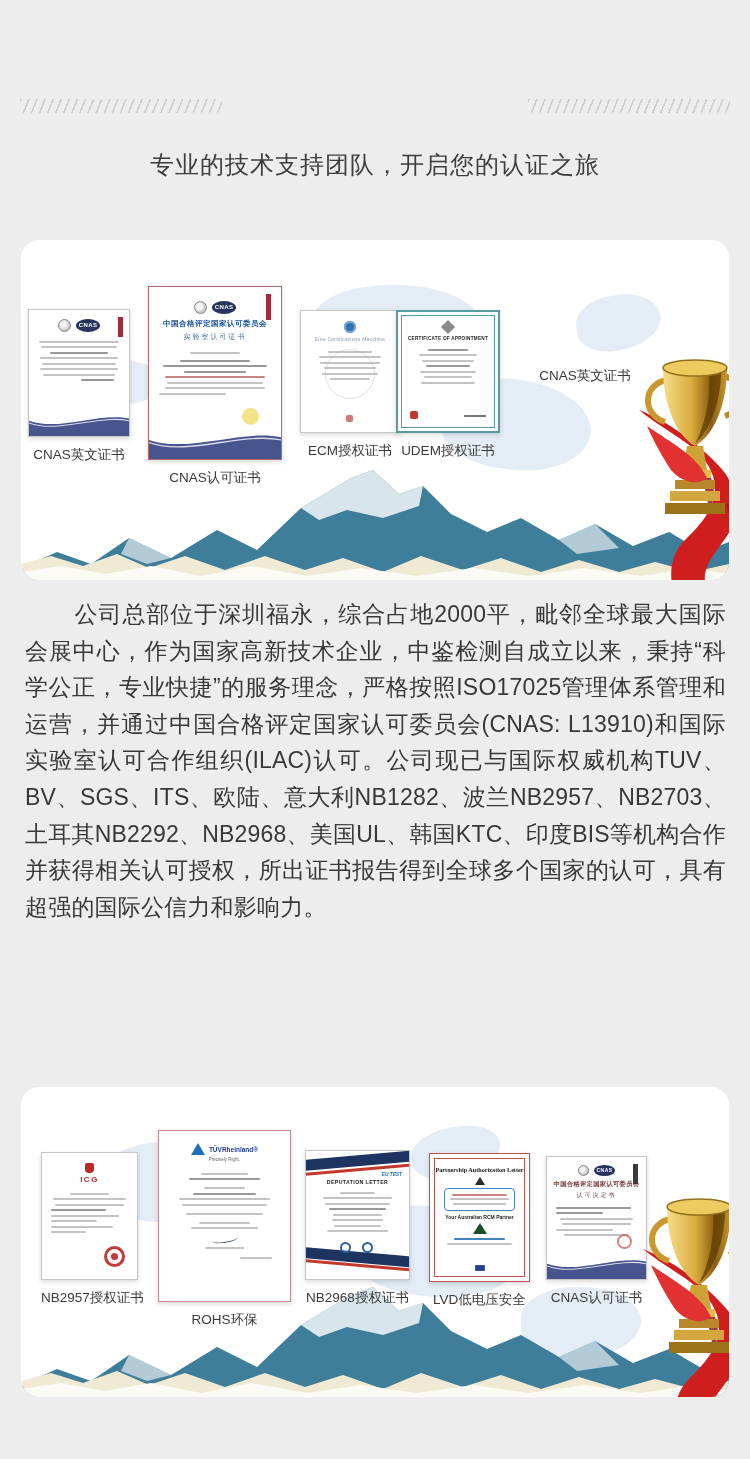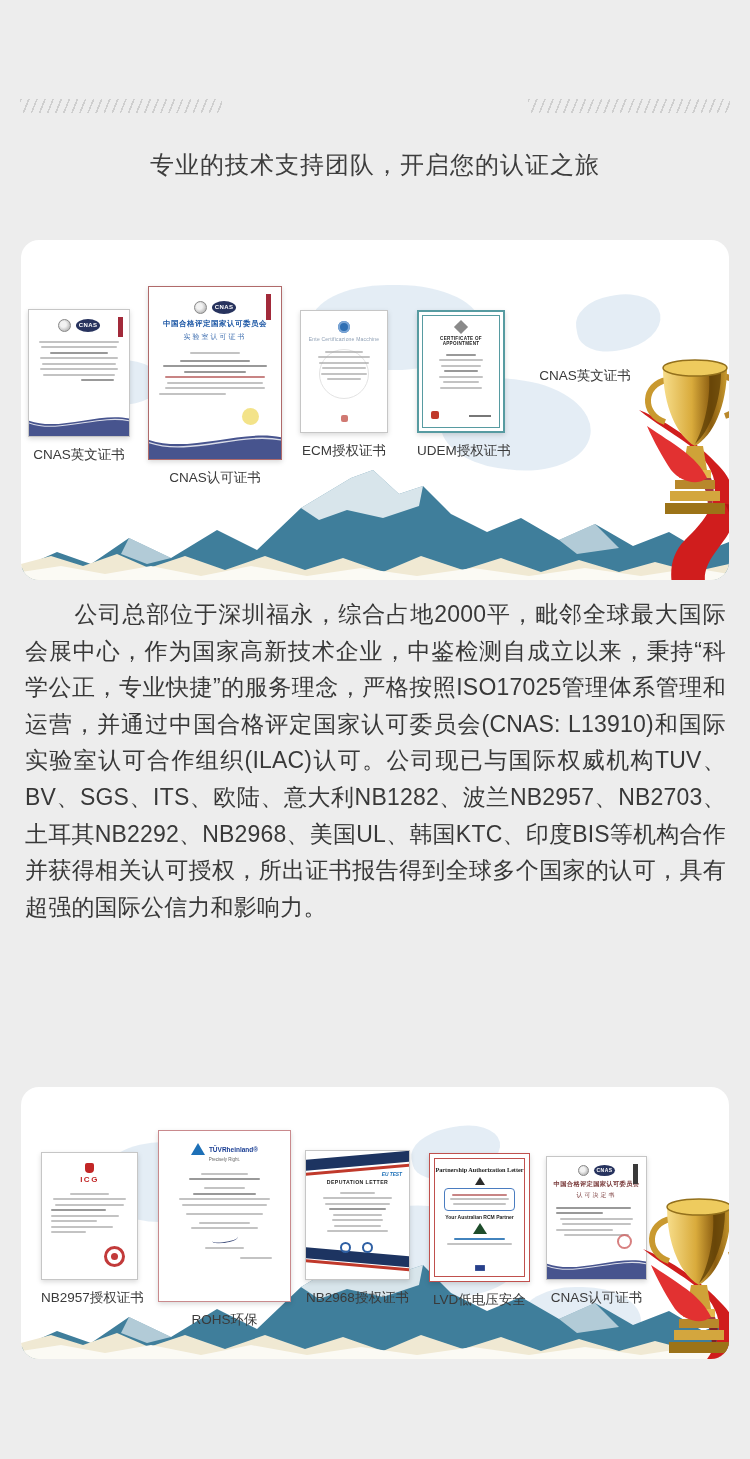--- a/index.html
+++ b/index.html
@@ -13,21 +13,21 @@
   .hatch { position:absolute; top:99px; width:202px; height:14px; opacity:.85;
     background:repeating-linear-gradient(112deg,#c9c9c9 0px,#c9c9c9 1.6px,transparent 1.6px,transparent 7.5px); }
   .hatch.left  { left:20px; }
   .hatch.right { right:20px; }
   .page-subtitle { position:absolute; top:149px; left:0; width:750px; text-align:center;
     font-size:24px; color:#3d3d3d; letter-spacing:1px; }
 
   
   .cert-card { position:absolute; left:21px; width:708px; background:#ffffff; border-radius:18px; overflow:hidden; }
   .card1 { top:240px; height:340px; }
-  .card2 { top:1087px; height:272px; }
+  .card2 { top:1087px; height:310px; }
 
   .map-blob { position:absolute; background:#dde9f2; opacity:.8; border-radius:48% 52% 55% 45%; z-index:1; }
 
   .mountains { position:absolute; left:0; bottom:0; width:708px; height:112px; z-index:3; }
 
   .trophy { position:absolute; width:112px; height:238px; z-index:5; }
   .card1 .trophy { left:616px; top:112px; }
   .card2 .trophy { left:620px; top:104px; }
 
   .cert { position:absolute; z-index:4; text-align:center; }
@@ -197,39 +197,39 @@
         </div>
         <div class="seal-yellow"></div>
         <svg class="wave-footer" viewBox="0 0 100 22" preserveAspectRatio="none" style="height:30px;">
           <path d="M0,22 L0,8 C30,18 70,0 100,6 L100,22 Z" fill="#47548e"></path>
           <path d="M0,10 C30,20 70,2 100,8" stroke="#ffffff" stroke-width="1" fill="none" opacity=".8"></path>
         </svg>
       </div>
       <figcaption>CNAS认可证书</figcaption>
     </figure>
 
-    <figure class="cert" style="left:279px;top:70px;width:88px;">
+    <figure class="cert" style="left:279px;top:70px;width:100px;">
       <div class="cert-img" style="height:123px;">
         <div class="ecm-watermark"></div>
         <div class="ecm-logo"></div>
         <div class="ecm-org">Ente Certificazione Macchine</div>
         <div style="padding:5px 12px 0;">
           <div class="tl" style="width:60%;"></div>
             <div class="tl" style="width:85%;"></div>
           <div class="tl" style="width:80%;"></div>
             <div class="tl" style="width:70%;"></div>
           <div class="tl" style="width:75%;"></div>
             <div class="tl" style="width:55%;"></div>
         </div>
         <div class="ecm-mark"></div>
       </div>
       <figcaption>ECM授权证书</figcaption>
     </figure>
 
-    <figure class="cert" style="left:396px;top:70px;width:88px;">
+    <figure class="cert" style="left:375px;top:70px;width:104px;">
       <div class="cert-img udem" style="height:123px;">
         <div class="udem-inner">
           <div class="udem-emblem"></div>
           <div class="udem-title">CERTIFICATE OF APPOINTMENT</div>
           <div style="padding:4px 10px 0;">
             <div class="tl dark" style="width:55%;"></div>
               <div class="tl" style="width:80%;"></div>
             <div class="tl" style="width:72%;"></div>
               <div class="tl dark" style="width:60%;"></div>
             <div class="tl" style="width:78%;"></div>

